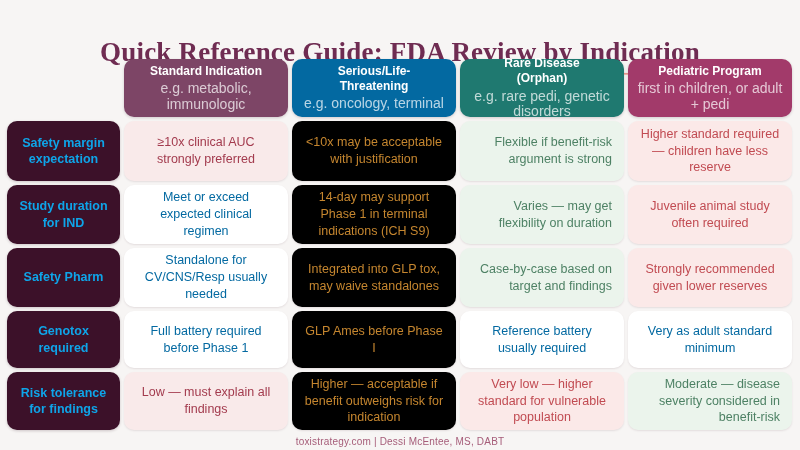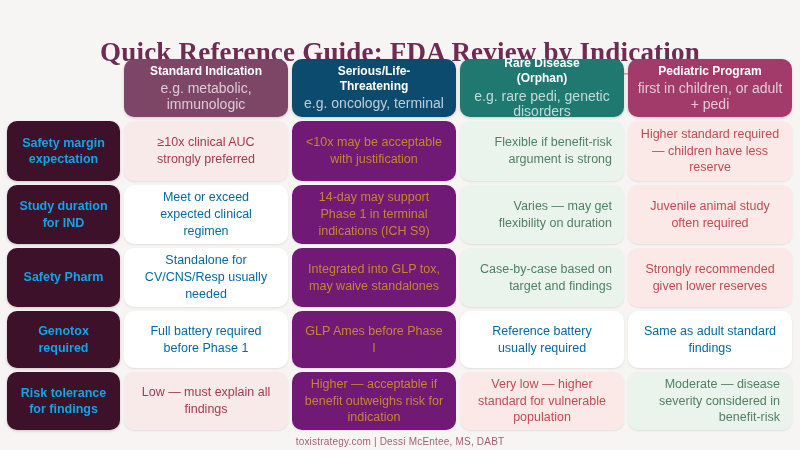--- a/index.html
+++ b/index.html
@@ -40,40 +40,40 @@
   .corner{background:transparent;}
   .colhead{
     border-radius:10px;
     display:flex;flex-direction:column;align-items:center;justify-content:center;
     text-align:center;color:#ffffff;padding:3px 6px;
     box-shadow:0 1px 3px rgba(40,10,25,.18);
   }
   .colhead .ch-title{font-weight:bold;font-size:12px;line-height:1.22;max-width:112px;}
   .colhead .ch-sub{font-size:14px;color:rgba(255,255,255,.72);margin-top:3px;line-height:1.1;}
   .c1{background:#7d4566;}
-  .c2{background:#0c4a6e;}
+  .c2{background:#0369a1;}
   .c3{background:#1f7970;}
   .c4{background:#a23a6a;}
   .rowlabel{
     background:#3c1129;
     border-radius:10px;
     color:#0ea5e9;font-weight:bold;font-size:12.5px;line-height:1.3;
     display:flex;align-items:center;justify-content:center;text-align:center;
     padding:16px 10px;
     box-shadow:0 1px 3px rgba(40,10,25,.2);
   }
   .cell{
     border-radius:10px;
     display:flex;align-items:center;justify-content:center;text-align:center;
     font-size:12.5px;line-height:1.35;
     padding:4px 12px;
     box-shadow:0 1px 2px rgba(60,20,35,.10);
   }
   .tone-red{background:#f9eaea;color:#a33b4e;}
-  .tone-amber{background:#701a75;color:#c5862f;}
+  .tone-amber{background:#000000;color:#c5862f;}
   .tone-green{background:#ebf4ec;color:#4d8164;text-align:right;}
   .tone-crimson{background:#fbe9e8;color:#c14b52;}
   .tone-neutral{background:#ffffff;color:#0369a1;}
   .footer{
     position:absolute;
     left:0;right:0;bottom:3px;
     text-align:center;
     font-size:10px;
     color:#a65d79;
     letter-spacing:.2px;
@@ -120,21 +120,21 @@
   <div class="rowlabel">Safety Pharm</div>
   <div class="cell tone-neutral">Standalone for CV/CNS/Resp usually needed</div>
   <div class="cell tone-amber">Integrated into GLP tox, may waive standalones</div>
   <div class="cell tone-green">Case-by-case based on target and findings</div>
   <div class="cell tone-crimson">Strongly recommended given lower reserves</div>
 
   <div class="rowlabel">Genotox required</div>
   <div class="cell tone-neutral">Full battery required before Phase 1</div>
   <div class="cell tone-amber">GLP Ames before Phase I</div>
   <div class="cell tone-neutral">Reference battery usually required</div>
-  <div class="cell tone-neutral">Same as adult standard findings</div>
+  <div class="cell tone-neutral">Very as adult standard minimum</div>
 
   <div class="rowlabel">Risk tolerance for findings</div>
   <div class="cell tone-red">Low — must explain all findings</div>
   <div class="cell tone-amber">Higher — acceptable if benefit outweighs risk for indication</div>
   <div class="cell tone-crimson">Very low — higher standard for vulnerable population</div>
   <div class="cell tone-green">Moderate — disease severity considered in benefit-risk</div>
 
 </div>
 
 <div class="footer">toxistrategy.com   |   Dessi McEntee, MS, DABT</div>

